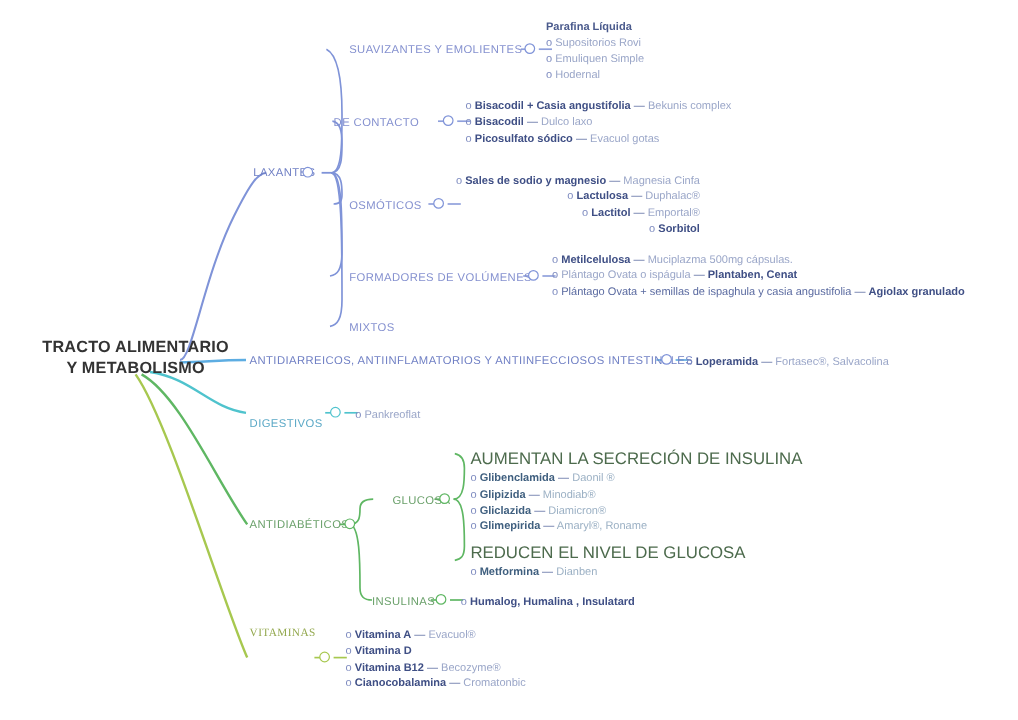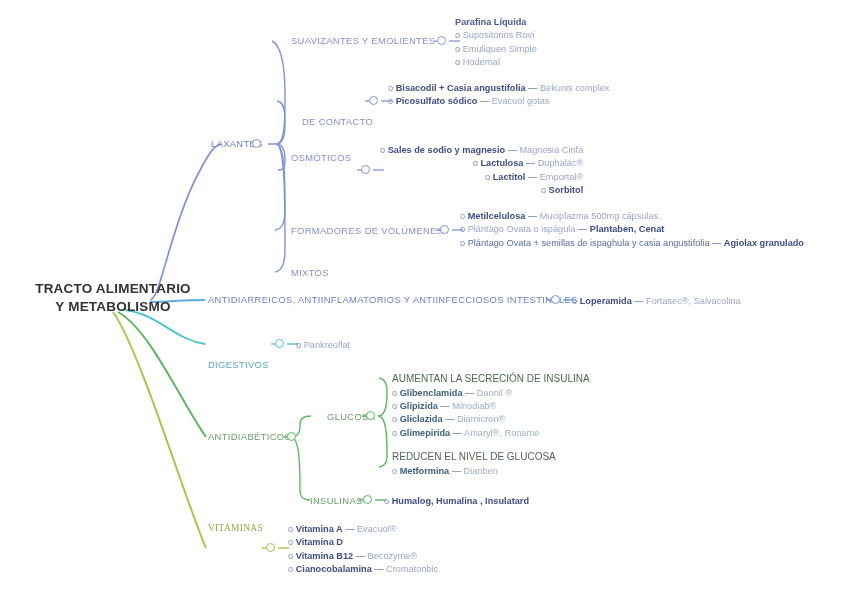--- a/index.html
+++ b/index.html
@@ -71,21 +71,21 @@
     color: #4a5a8c;
     font-weight: bold;
   }
   .leafblock .row { white-space: nowrap; }
   .leafblock .bul { color: #7f8cc0; }
   .leafblock b { font-weight: bold; color: #3f4f85; }
   .leafblock .fade { color: #9aa6c8; }
   .leafblock .arrow { color: #5a6aa0; }
 
   .leafblock.greenish { color: #5c7a5c; }
-  .leafblock.greenish .hdr { color: #4d6b4d; font-weight: normal; font-size: 10px; }
+  .leafblock.greenish .hdr { color: #4d6b4d; font-weight: normal; font-size: 14px; }
   .leafblock.greenish b { color: #3f5f7f; }
   .leafblock.greenish .fade { color: #9bb0c4; }
 
   
   .node {
     position: absolute;
     width: 9px;
     height: 9px;
     border-radius: 50%;
     background: #ffffff;
@@ -160,35 +160,39 @@
   <div class="leafblock" style="left:455px; top:16px;">
     <div class="row"><span class="hdr">Parafina Líquida</span></div>
     <div class="row"><span class="bul">o</span>
       <span class="fade">Supositorios Rovi</span></div>
     <div class="row"><span class="bul">o</span>
       <span class="fade">Emuliquen Simple</span></div>
     <div class="row"><span class="bul">o</span>
       <span class="fade">Hodernal</span></div>
   </div>
 
-  <div class="lbl cat sub" style="left:302px; top:96px;margin-top:20px;">DE CONTACTO</div>
+  <div class="lbl cat sub" style="left:278px; top:96px;">DE CONTACTO</div>
   <div class="node blue" style="left:369px; top:96px;"></div>
 
   <div class="leafblock" style="left:388px; top:82px;">
     <div class="row"><span class="bul">o</span>
       <b>Bisacodil + Casia angustifolia</b>
       <span class="arrow">—</span>
       <span class="fade">Bekunis complex</span></div>
     <div class="row"><span class="bul">o</span>
+      <b>Bisacodil</b>
+      <span class="arrow">—</span>
+      <span class="fade">Dulco laxo</span></div>
+    <div class="row"><span class="bul">o</span>
       <b>Picosulfato sódico</b>
       <span class="arrow">—</span>
       <span class="fade">Evacuol gotas</span></div>
   </div>
 
-  <div class="lbl cat sub" style="left:291px; top:152px;">OSMÓTICOS</div>
+  <div class="lbl cat sub" style="left:291px; top:165px;">OSMÓTICOS</div>
   <div class="node blue" style="left:361px; top:165px;"></div>
 
   <div class="leafblock" style="left:380px; top:144px;text-align:right;">
     <div class="row"><span class="bul">o</span>
       <b>Sales de sodio y magnesio</b>
       <span class="arrow">—</span>
       <span class="fade">Magnesia Cinfa</span></div>
     <div class="row"><span class="bul">o</span>
       <b>Lactulosa</b>
       <span class="arrow">—</span>
@@ -223,21 +227,21 @@
 
   <div class="lbl cat blue" style="left:208px; top:294px;">ANTIDIARREICOS, ANTIINFLAMATORIOS Y ANTIINFECCIOSOS INTESTINALES</div>
   <div class="node blue" style="left:551px; top:295px;"></div>
   <div class="leafblock" style="left:572px; top:295px;">
     <div class="row"><span class="bul">o</span>
       <b>Loperamida</b>
       <span class="arrow">—</span>
       <span class="fade">Fortasec®, Salvacolina</span></div>
   </div>
 
-  <div class="lbl cat cyan" style="left:208px; top:359px;text-align:center;">DIGESTIVOS</div>
+  <div class="lbl cat cyan" style="left:208px; top:347px;text-align:center;">DIGESTIVOS</div>
   <div class="node cyan" style="left:275px; top:339px;"></div>
   <div class="leafblock" style="left:296px; top:339px;">
     <div class="row"><span class="bul">o</span>
       <span class="fade">Pankreoflat</span></div>
   </div>
 
   <div class="lbl cat green" style="left:208px; top:431px;">ANTIDIABÉTICOS</div>
   <div class="node green" style="left:287px; top:432px;"></div>
 
   <div class="lbl cat green" style="left:327px; top:411px;">GLUCOSA</div>

